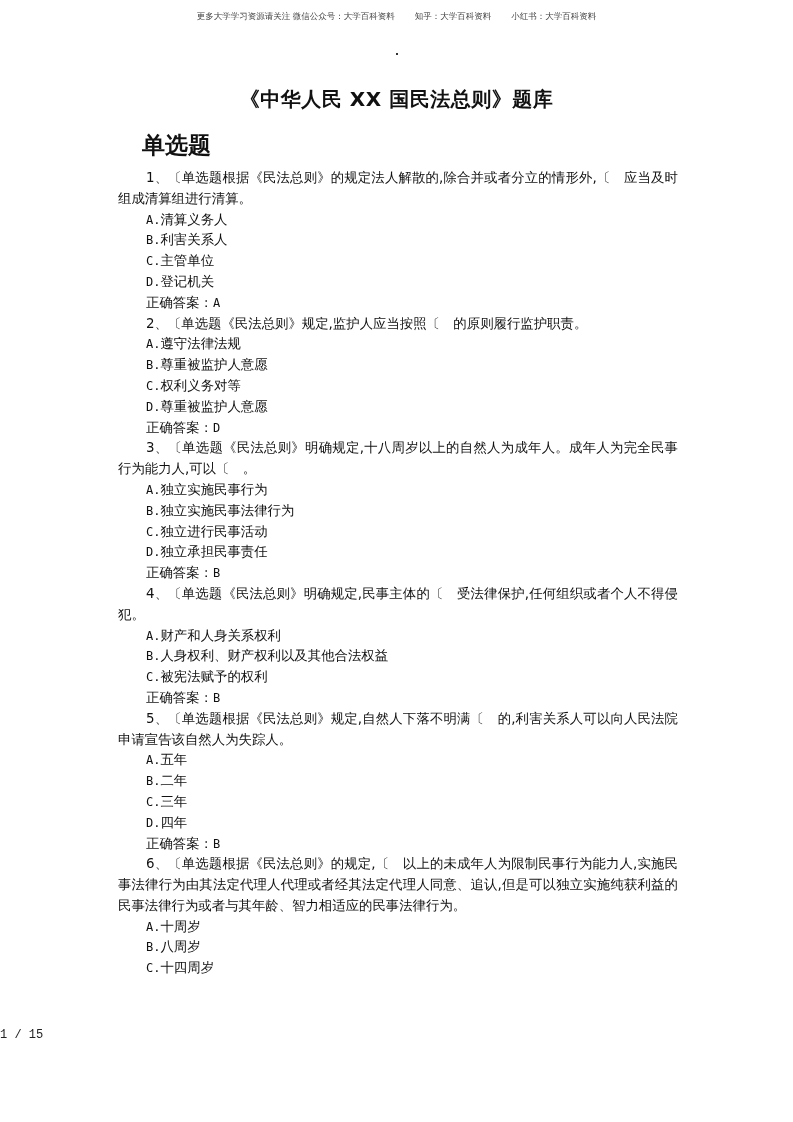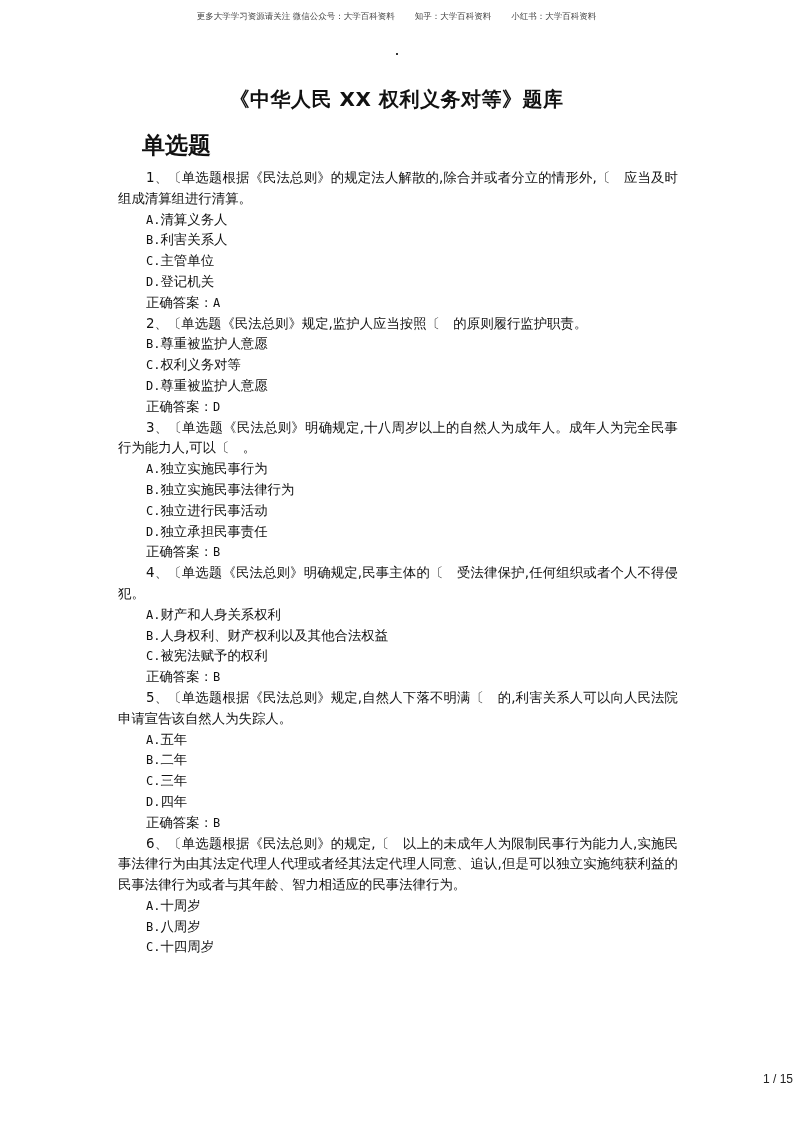--- a/index.html
+++ b/index.html
@@ -69,51 +69,51 @@
     }
     .opt .letter, .ans .ans-val {
       font-family: "DejaVu Sans Mono", "Liberation Mono", monospace;
       font-size: 12px;
     }
     .footer {
       position: absolute;
       top: 1028px;
       left: 0;
       width: 793px;
-      text-align: right;
-      font-family: Liberation Sans, sans-serif;
+      text-align: left;
+      font-family: Liberation Mono, monospace;
       font-size: 12px;
       color: #222;
-      margin-top: 44px;
     }
   </style>
 </head>
 <body>
 
 <div class="header-line"><span>更多大学学习资源请关注 微信公众号：大学百科资料</span><span>知乎：大学百科资料</span><span>小红书：大学百科资料</span></div>
 
 <div class="dot"></div>
 
-<div class="doc-title">《中华人民 XX  权利义务对等》题库</div>
+<div class="doc-title">《中华人民 XX  国民法总则》题库</div>
 
 <div class="section-title">单选题</div>
 
 <div class="content">
 
   <div>
     <div class="q-stem">1、〔单选题根据《民法总则》的规定法人解散的,除合并或者分立的情形外,〔　应当及时组成清算组进行清算。</div>
     <div class="opt"><span class="letter">A.</span><span>清算义务人</span></div>
     <div class="opt"><span class="letter">B.</span><span>利害关系人</span></div>
     <div class="opt"><span class="letter">C.</span><span>主管单位</span></div>
     <div class="opt"><span class="letter">D.</span><span>登记机关</span></div>
     <div class="ans"><span>正确答案：</span><span class="ans-val">A</span></div>
   </div>
 
   <div>
     <div class="q-stem">2、〔单选题《民法总则》规定,监护人应当按照〔　的原则履行监护职责。</div>
+    <div class="opt"><span class="letter">A.</span><span>遵守法律法规</span></div>
     <div class="opt"><span class="letter">B.</span><span>尊重被监护人意愿</span></div>
     <div class="opt"><span class="letter">C.</span><span>权利义务对等</span></div>
     <div class="opt"><span class="letter">D.</span><span>尊重被监护人意愿</span></div>
     <div class="ans"><span>正确答案：</span><span class="ans-val">D</span></div>
   </div>
 
   <div>
     <div class="q-stem">3、〔单选题《民法总则》明确规定,十八周岁以上的自然人为成年人。成年人为完全民事行为能力人,可以〔　。</div>
     <div class="opt"><span class="letter">A.</span><span>独立实施民事行为</span></div>
     <div class="opt"><span class="letter">B.</span><span>独立实施民事法律行为</span></div>

